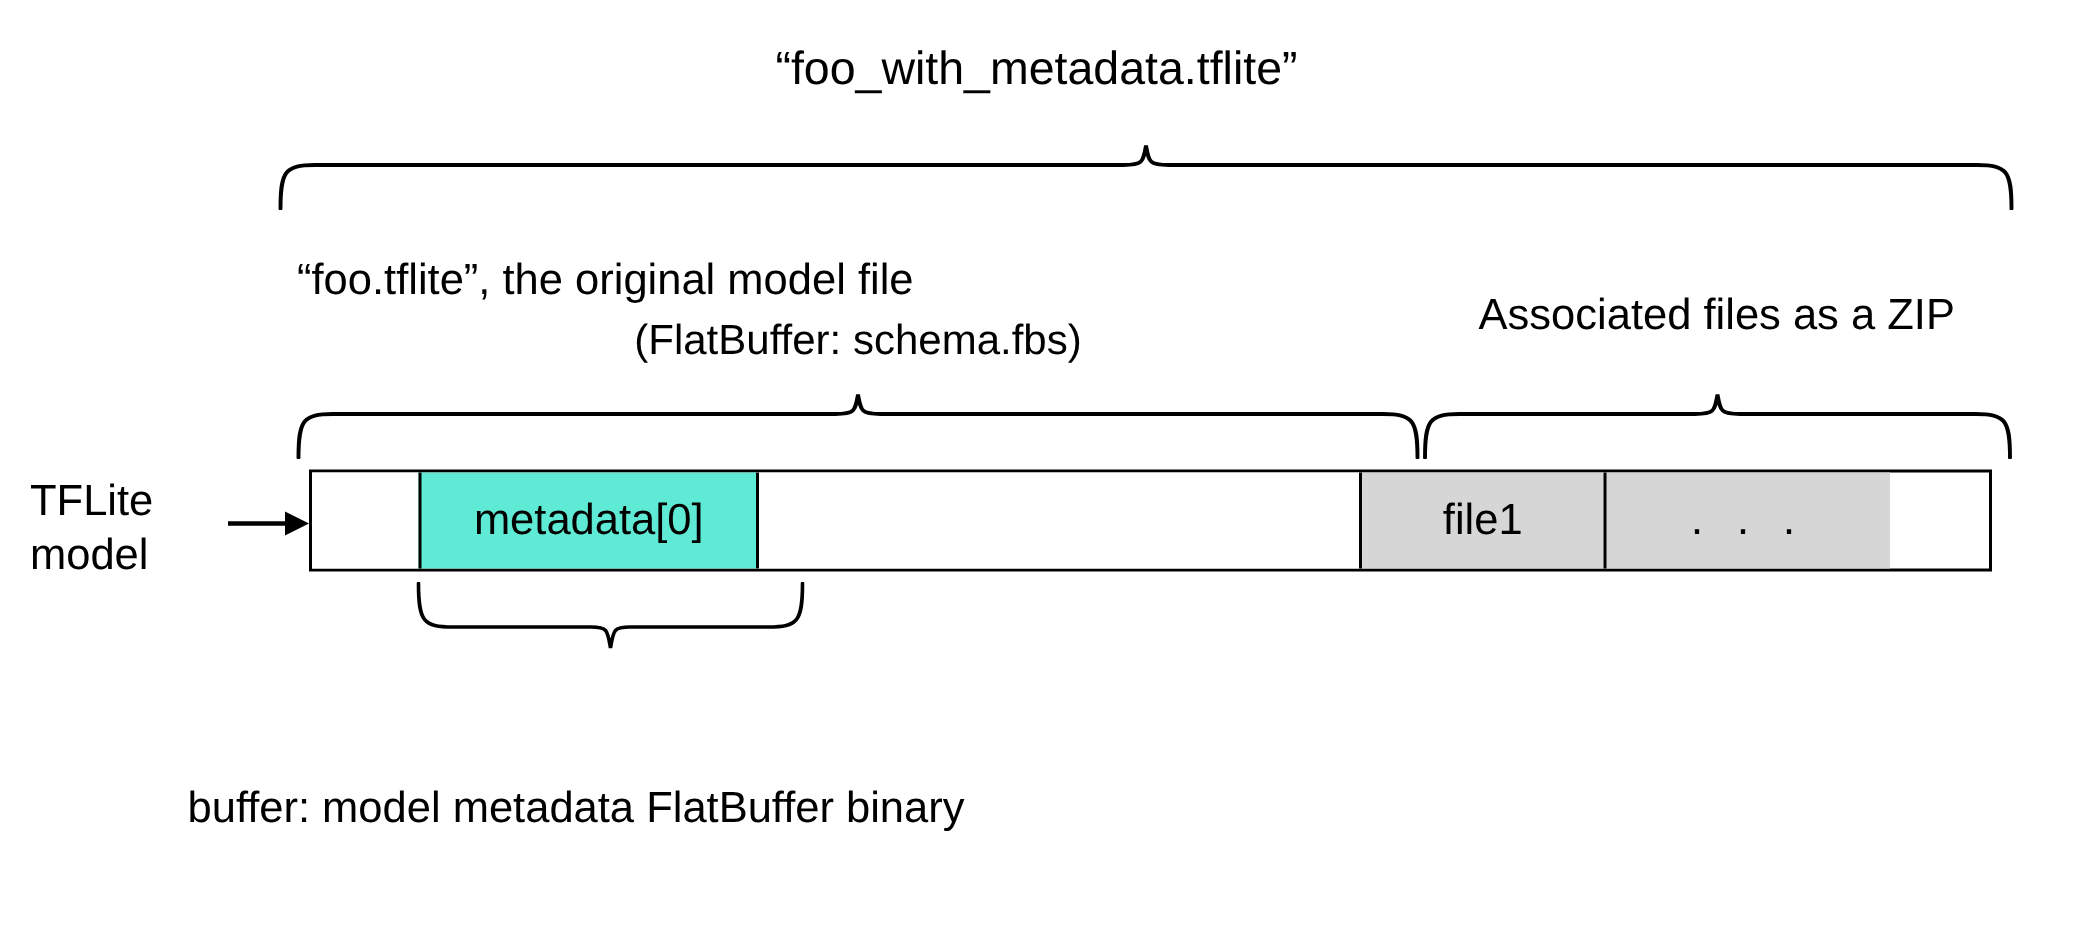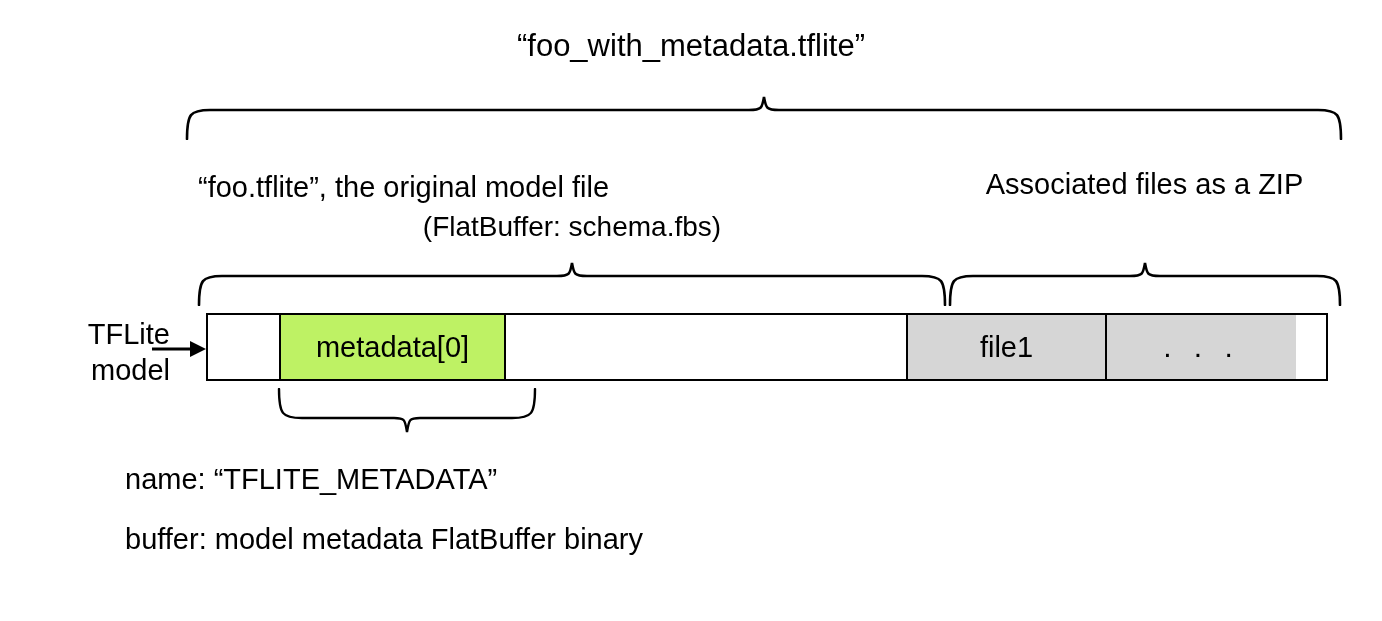--- a/index.html
+++ b/index.html
@@ -29,26 +29,26 @@
   }
   #label-original {
     left: 198px; top: 173px; width: 748px; 
     font-size: 29px;
   }
   #label-original-sub {
     left: 198px; top: 213px; width: 748px; text-align: center;
     font-size: 28px;
   }
   #label-zip {
-    left: 949px; top: 170px; width: 391px; text-align: center;
+    left: 949px; top: 196px; width: 391px; text-align: center;
     font-size: 29px;
   }
 
   #tflite-model {
-    left: 20px; top: 316px; width: 150px; text-align: right;
+    left: 20px; top: 316px; width: 150px; text-align: left;
     font-size: 29px; line-height: 36px; white-space: normal;
   }
 
   
   #arrow-wrap {
     position: absolute; left: 152px; top: 338px; width: 56px; height: 22px;
   }
 
   
   #bar {
@@ -63,23 +63,23 @@
   .cell {
     box-sizing: border-box;
     height: 100%;
     display: flex;
     align-items: center;
     justify-content: center;
     font-size: 29px;
   }
   .cell + .cell { border-left: 2px solid #000000; }
   .cell-blank   { width: 71px;  background: #ffffff; }
-  .cell-meta    { width: 225px; background: #bef264; }
+  .cell-meta    { width: 225px; background: #5eead4; }
   .cell-rest    { width: 402px; background: #ffffff; }
-  .cell-file1   { width: 199px; background: #d6d6d6; }
+  .cell-file1   { width: 163px; background: #d6d6d6; }
   .cell-more    { width: 191px; background: #d6d6d6;
                   letter-spacing: 7px; font-size: 30px; }
 
   
   .brace { position: absolute; }
 
   
   #note-1 { left: 125px; top: 465px; font-size: 29px; }
   #note-2 { left: 125px; top: 507px; font-size: 29px; margin-top: 18px; }
   #note-3 { left: 197px; top: 550px; font-size: 22px; }
@@ -145,16 +145,15 @@
   <svg class="brace" style="left:276px; top:388px;" width="266" height="50" viewBox="0 0 266 50">
     <path d="M 3 1
              C 3 26, 6 30, 26 30
              L 118 30
              C 129 30, 129 32, 131 44
              C 133 32, 133 30, 144 30
              L 236 30
              C 256 30, 259 26, 259 1" fill="none" stroke="#000000" stroke-width="2.4" stroke-linecap="round"></path>
   </svg>
 
-  <div class="txt" id="note-1">name: “TFLITE_METADATA”</div>
   <div class="txt" id="note-2">buffer: model metadata FlatBuffer binary</div>
 
 </div>
 
 </body></html>

